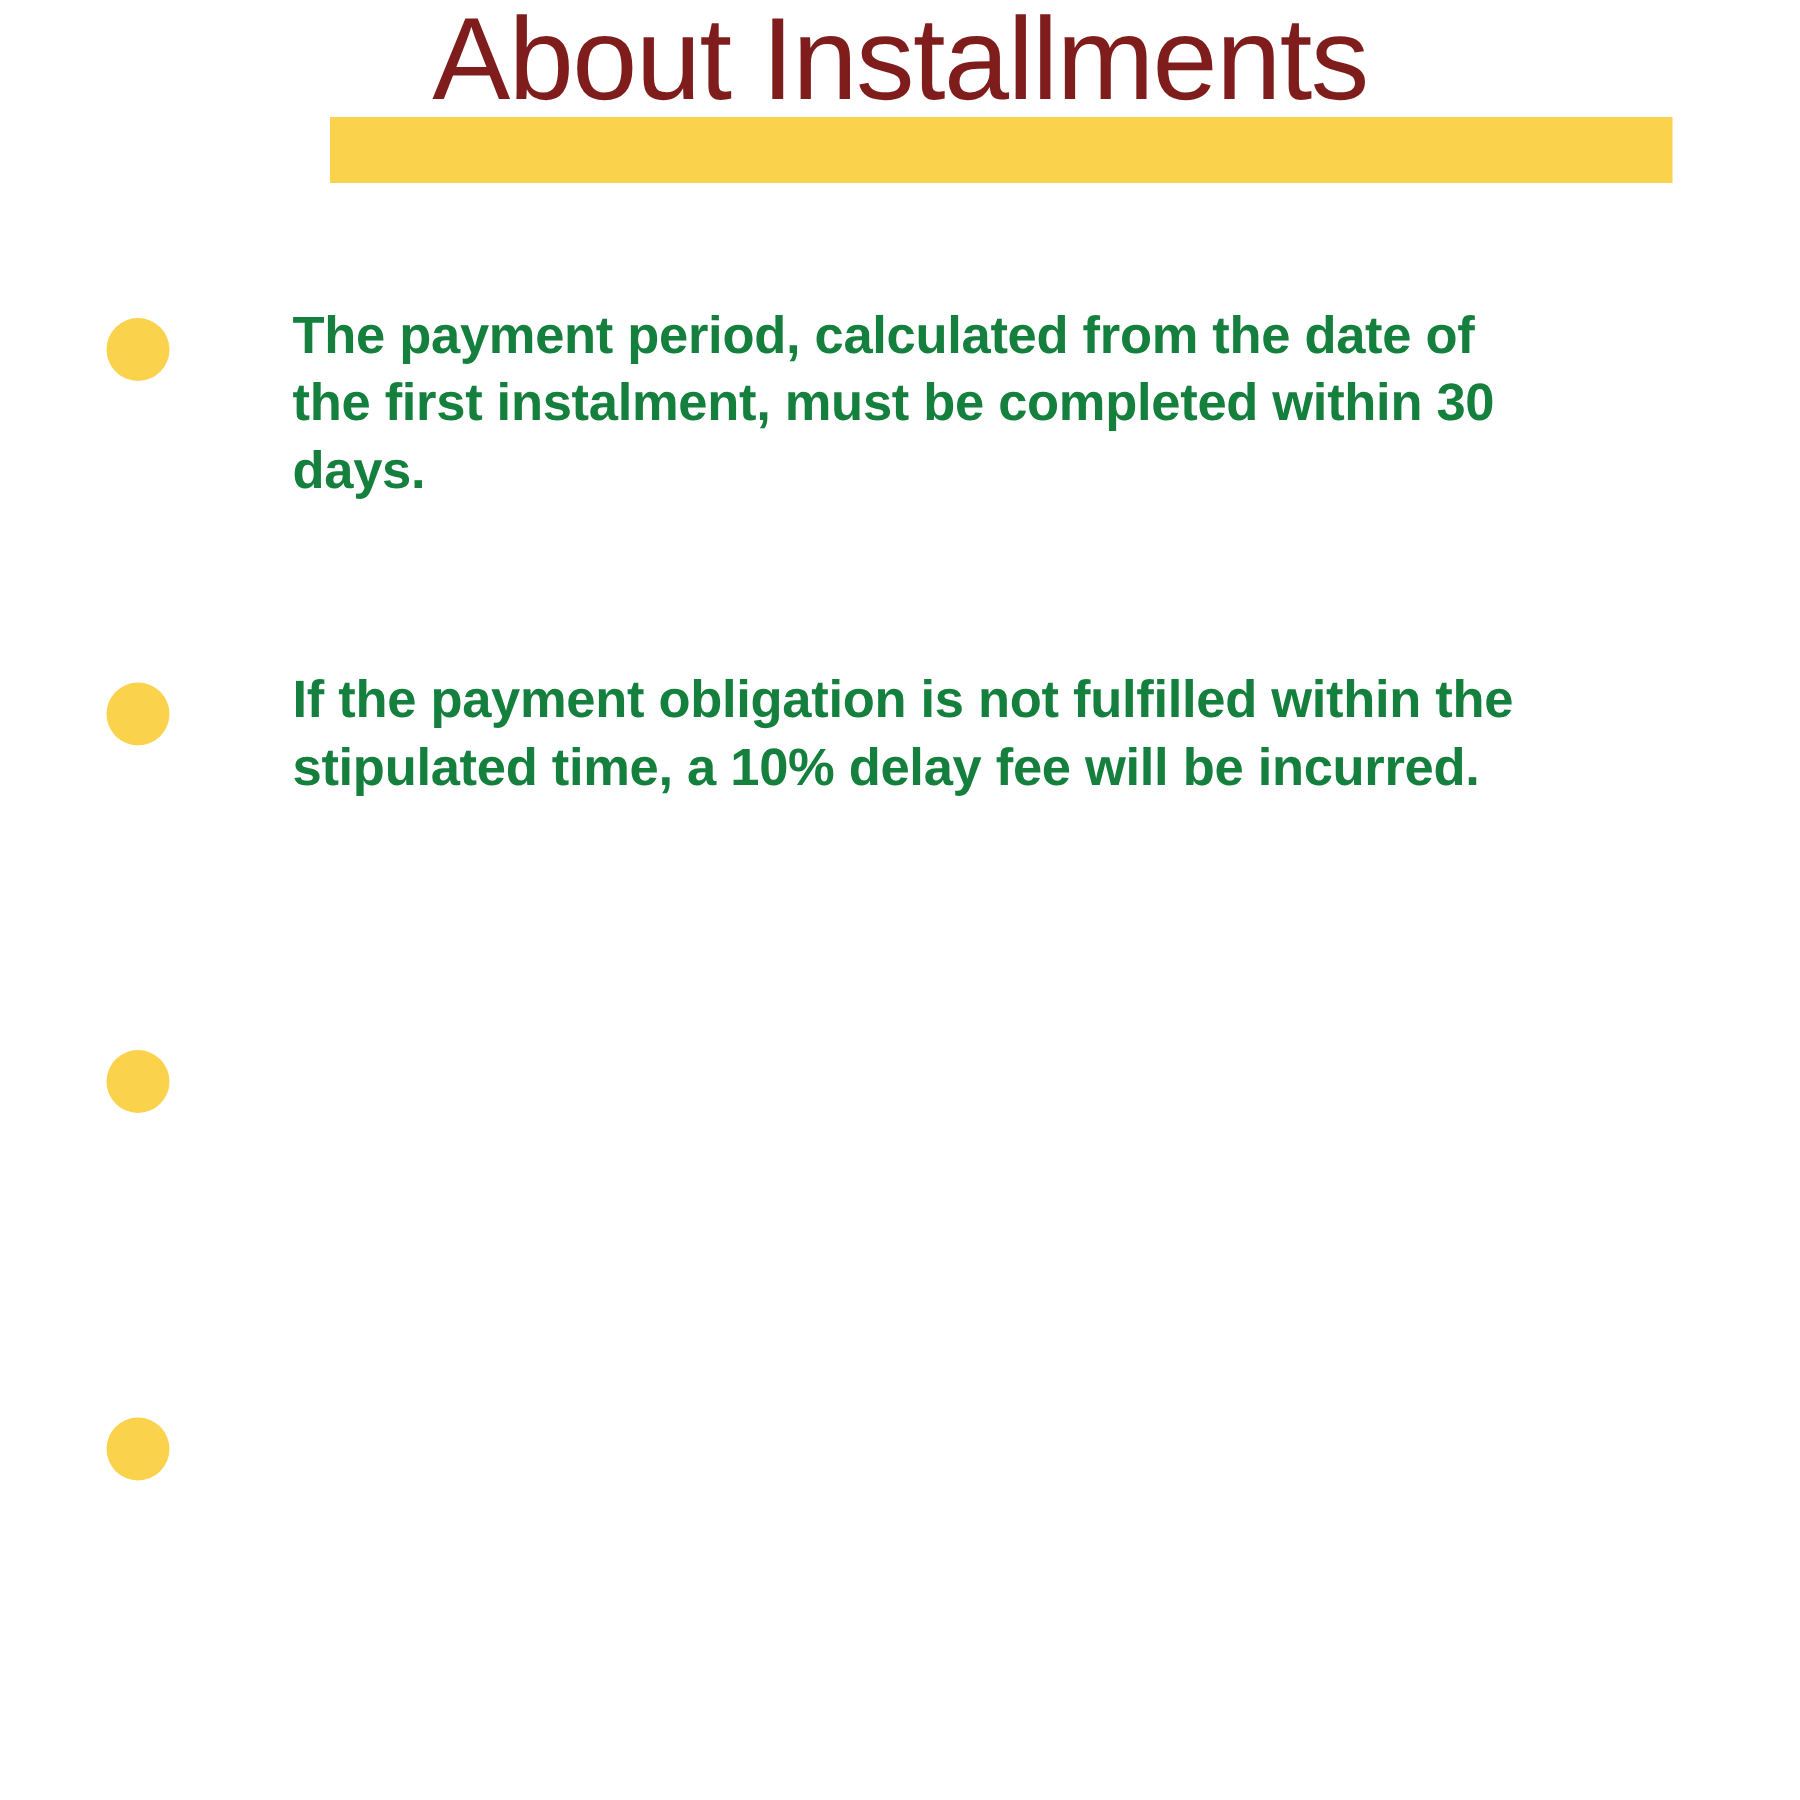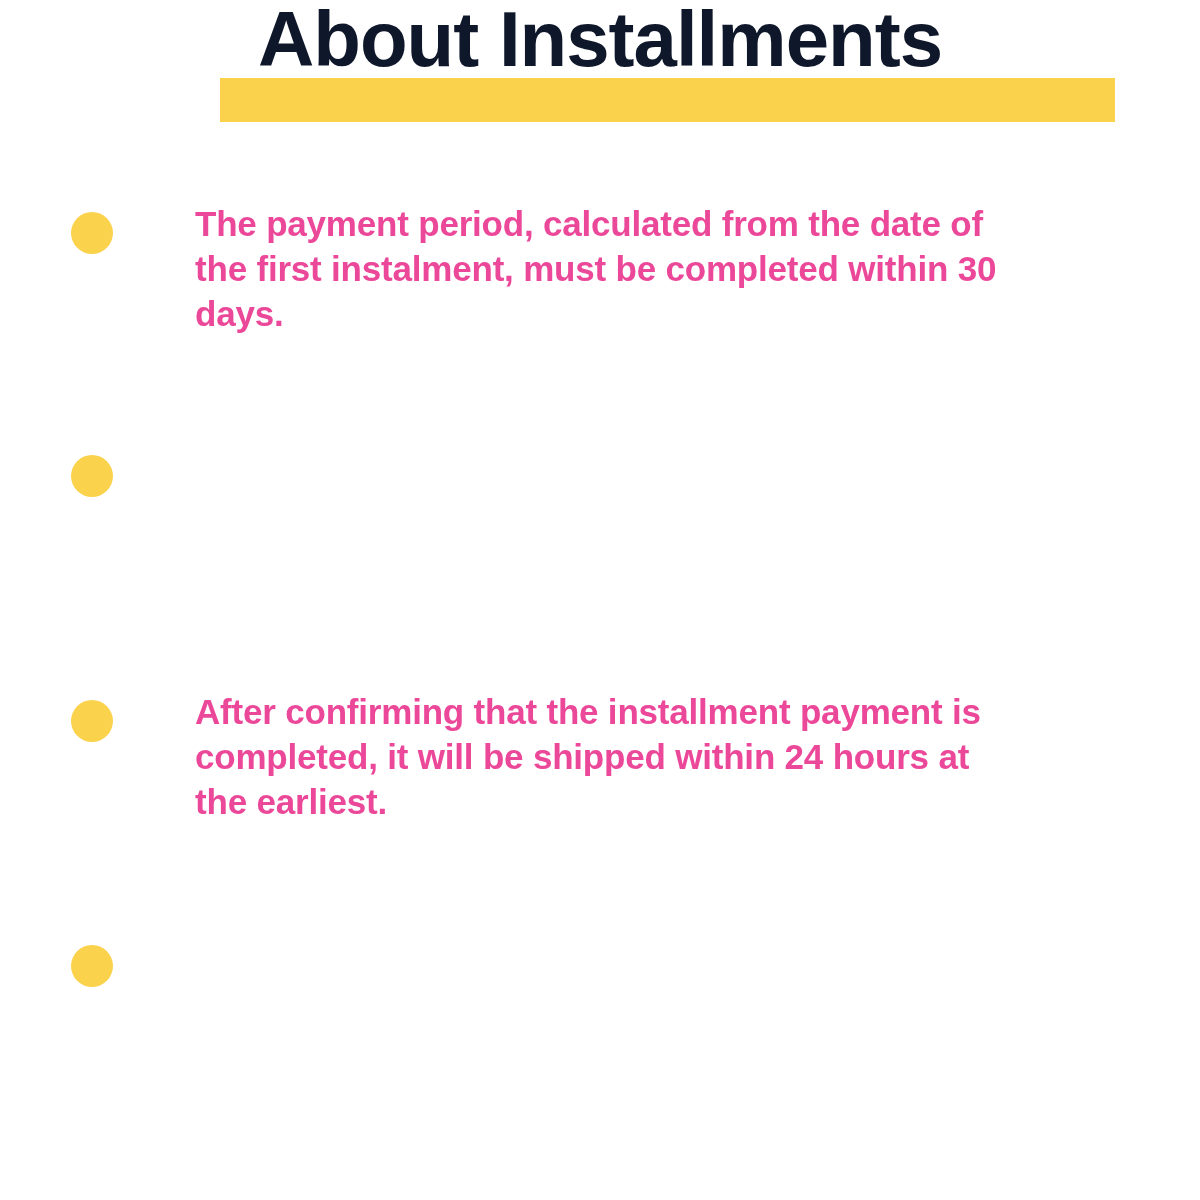--- a/index.html
+++ b/index.html
@@ -36,23 +36,23 @@
     height: 44px;
     background: #FAD24B;
   }
   .title-text {
     position: absolute;
     left: 0;
     top: 0;
     width: 1060px;
     text-align: center;
     font-size: 78px;
-    font-weight: bold;
+    font-weight: normal;
     letter-spacing: -1px;
-    color: #0f172a;
+    color: #7f1d1d;
     line-height: 1.0;
     white-space: nowrap;
   }
 
   
   .list {
     position: absolute;
     left: 0;
     top: 190px;
     width: 1200px;
@@ -73,21 +73,21 @@
     width: 42px;
     height: 42px;
     border-radius: 50%;
     background: #FAD24B;
     margin-right: 82px;
     flex: none;
   }
   .item-text {
     font-size: 35px;
     font-weight: bold;
-    color: #ec4899;
+    color: #15803d;
     line-height: 1.28;
     max-width: 830px;
     letter-spacing: -0.2px;
   }
 
   
   .item-1 .bullet { margin-top: 22px; }
   .item-1 .item-text { margin-top: 12px; }
 
   .item-2 .bullet { margin-top: 20px; }
@@ -115,27 +115,27 @@
       <div class="bullet-cell">
         <span class="bullet"></span>
       </div>
       <div class="item-text">The payment period, calculated from the date of the first instalment, must be completed within 30 days.</div>
     </div>
 
     <div class="item item-2">
       <div class="bullet-cell">
         <span class="bullet"></span>
       </div>
+      <div class="item-text">If the payment obligation is not fulfilled within the stipulated time, a 10% delay fee will be incurred.</div>
     </div>
 
     <div class="item item-3">
       <div class="bullet-cell">
         <span class="bullet"></span>
       </div>
-      <div class="item-text">After confirming that the installment payment is completed, it will be shipped within 24 hours at the earliest.</div>
     </div>
 
     <div class="item item-4">
       <div class="bullet-cell">
         <span class="bullet"></span>
       </div>
     </div>
 
   </div>
 </div>

